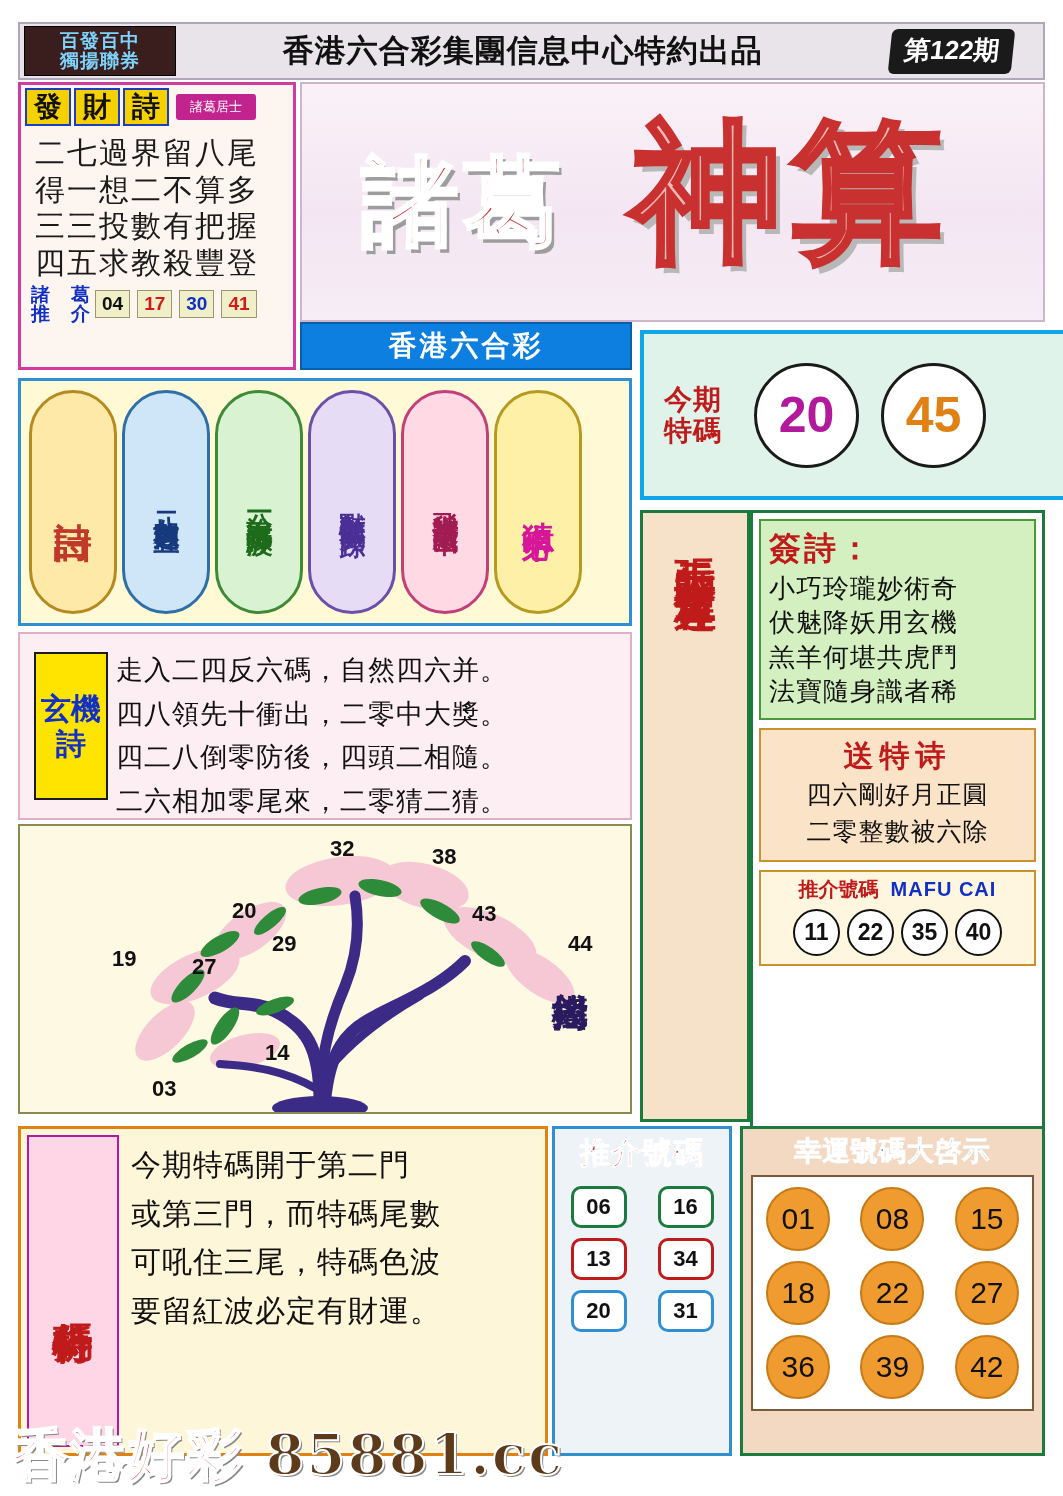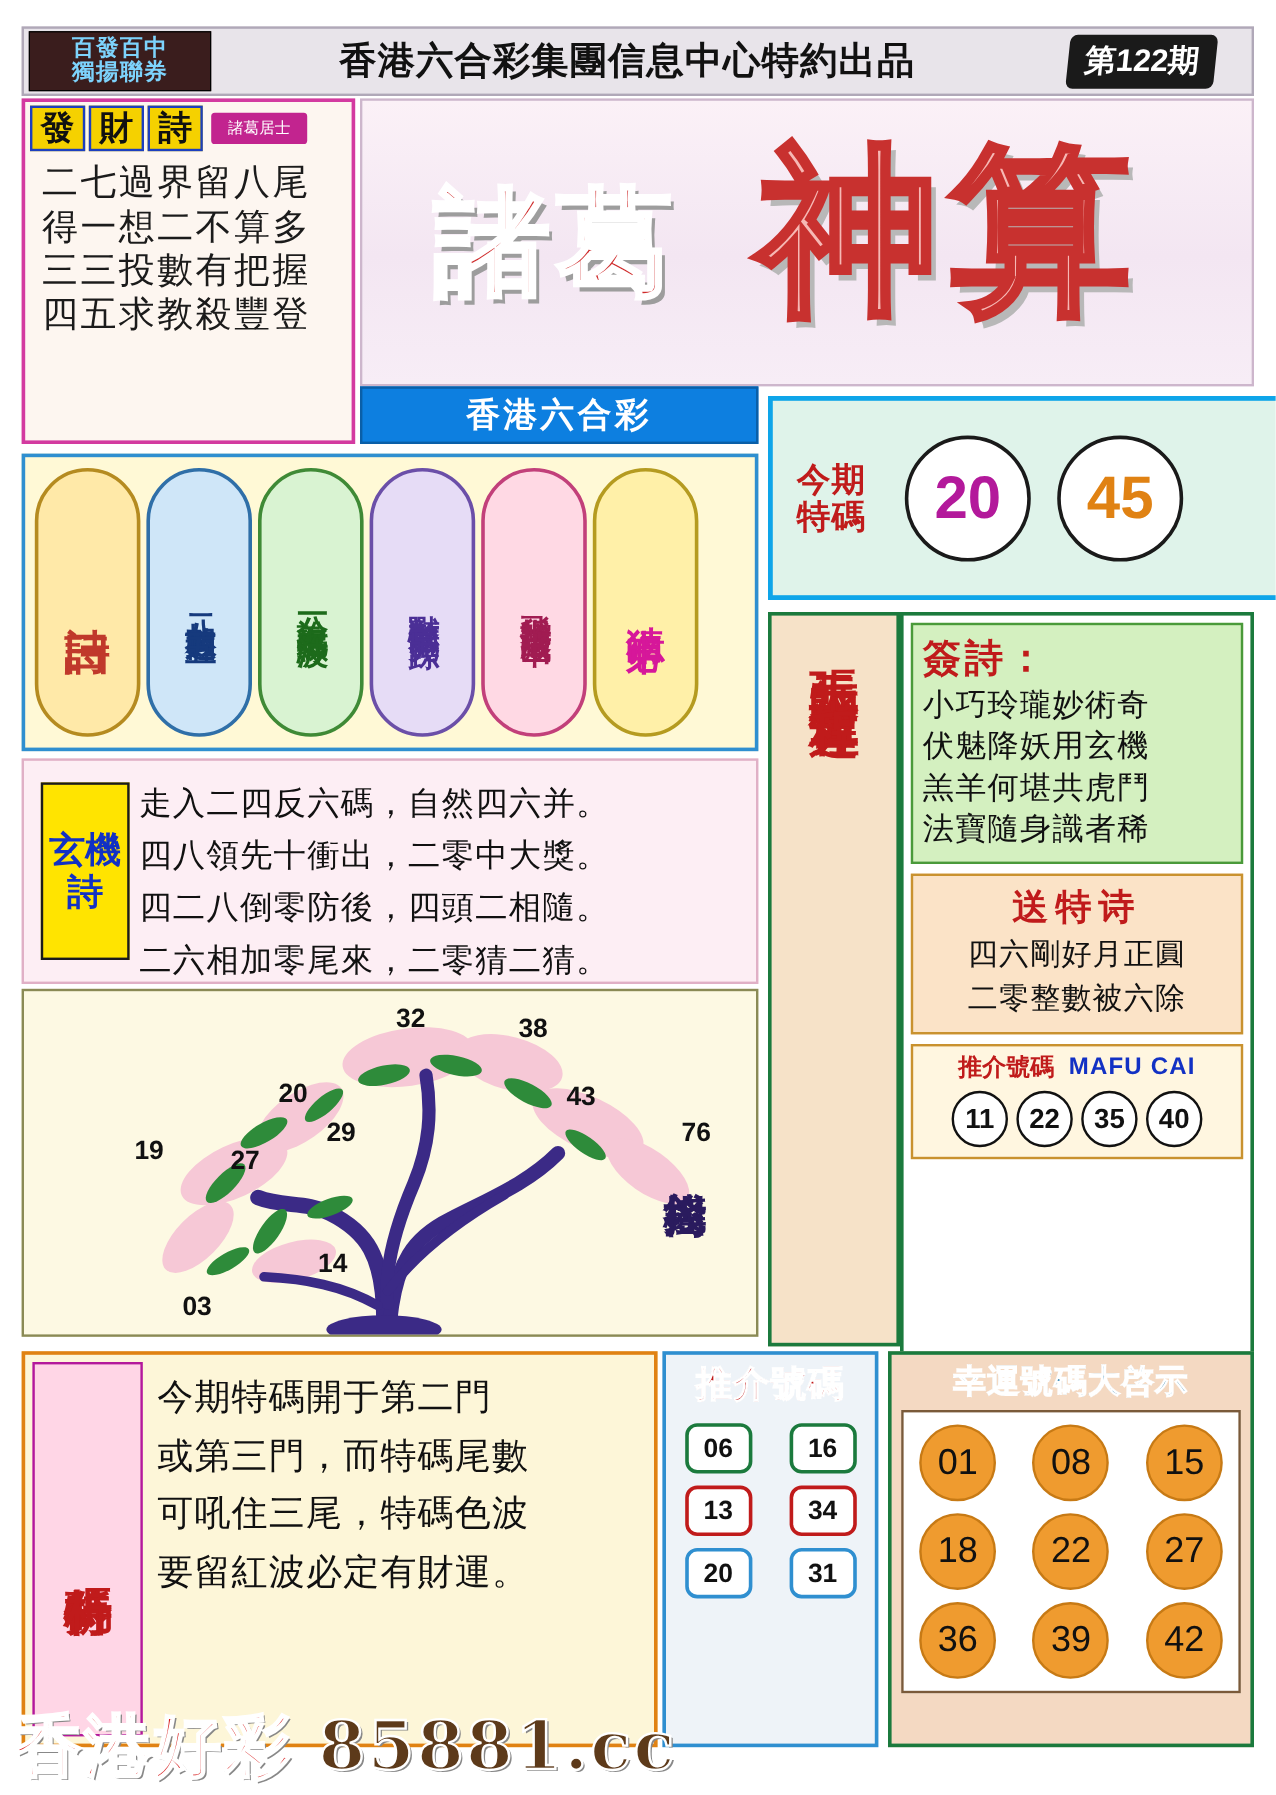--- a/index.html
+++ b/index.html
@@ -516,20 +516,32 @@
       <div class="ch">發</div>
       <div class="ch">財</div>
       <div class="ch">詩</div>
       <div class="author">諸葛居士</div>
     </div>
     <div class="poem-lines">
       <div>二七過界留八尾</div>
       <div>得一想二不算多</div>
       <div>三三投數有把握</div>
       <div>四五求教殺豐登</div>
+    </div>
+    <div class="poem-rec">
+      <div class="lbl">
+        <span>諸　葛</span>
+        <span>推　介</span>
+      </div>
+      <div class="rec-nums">
+        <b>04</b>
+        <b class="red">17</b>
+        <b class="blue">30</b>
+        <b class="red">41</b>
+      </div>
     </div>
   </div>
 
   <div class="bigtitle">
     <div class="zg">諸葛</div>
     <div class="ss">神算</div>
   </div>
 
   <div class="hkbar">香港六合彩</div>
 
@@ -602,21 +614,21 @@
           <ellipse cx="170" cy="225" rx="20" ry="7" transform="rotate(-30 170 225)"></ellipse>
           <ellipse cx="255" cy="180" rx="20" ry="7" transform="rotate(-20 255 180)"></ellipse>
         </g>
       </g>
     </svg>
     <div class="num" style="left:310px;top:10px;">32</div>
     <div class="num" style="left:412px;top:18px;">38</div>
     <div class="num" style="left:212px;top:72px;">20</div>
     <div class="num" style="left:452px;top:75px;">43</div>
     <div class="num" style="left:252px;top:105px;">29</div>
-    <div class="num" style="left:548px;top:105px;">76</div>
+    <div class="num" style="left:548px;top:105px;">44</div>
     <div class="num" style="left:92px;top:120px;">19</div>
     <div class="num" style="left:172px;top:128px;">27</div>
     <div class="num" style="left:245px;top:214px;">14</div>
     <div class="num" style="left:132px;top:250px;">03</div>
     <div class="yqs">
       <div style="writing-mode:vertical-rl;text-orientation:upright;">搖錢樹</div>
     </div>
   </div>
 
   <div class="zts">

